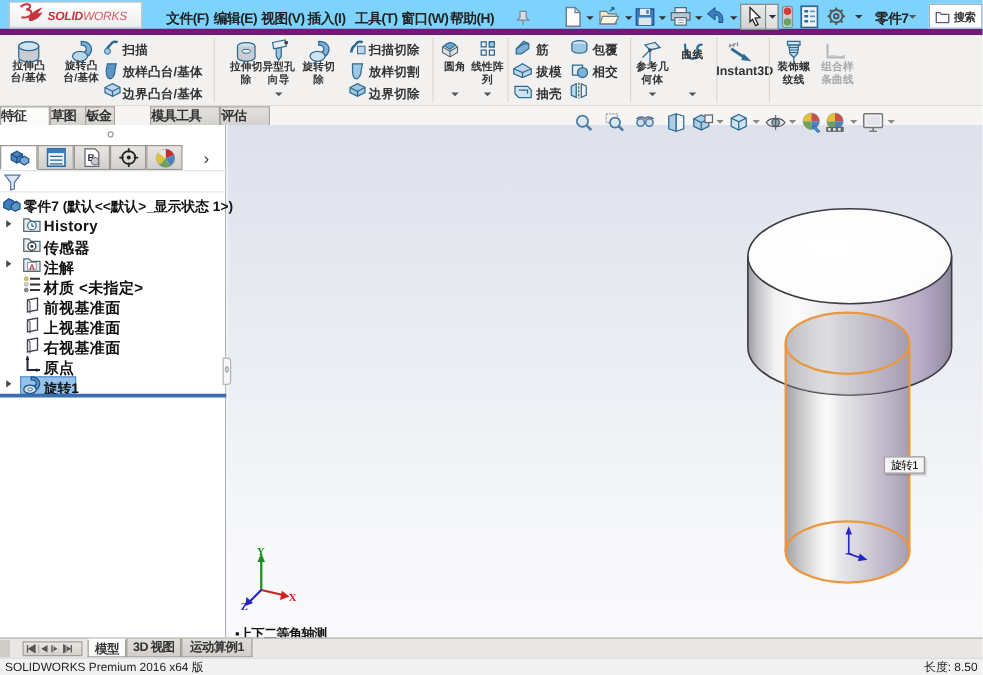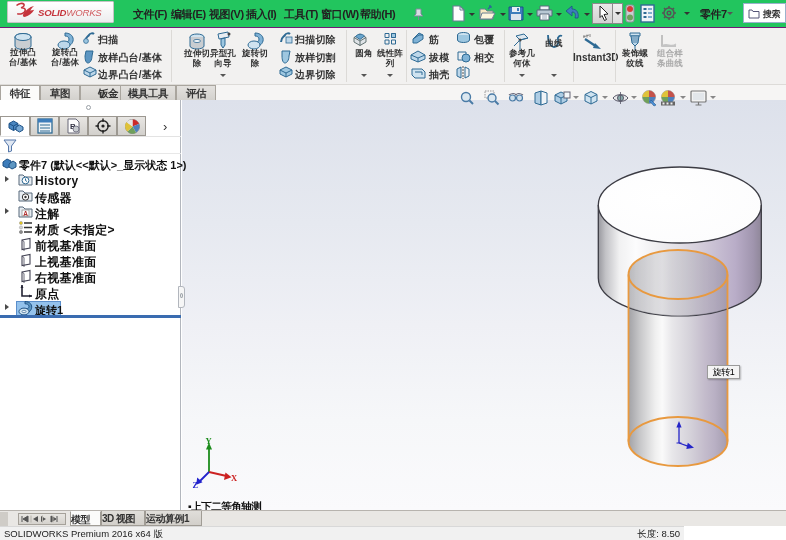--- a/index.html
+++ b/index.html
@@ -1,43 +1,43 @@
 <!DOCTYPE html>
 <html><head><meta charset="utf-8">
 <style>
 *{margin:0;padding:0;box-sizing:border-box}
 html,body{width:786px;height:540px;overflow:hidden;font-family:"Liberation Sans",sans-serif;background:#fff}
 #win{position:absolute;left:0;top:0;width:786px;height:540px;background:#fff}
 .abs{position:absolute}
 
-#titlebar{position:absolute;left:0;top:0;width:786px;height:28px;background:#22c55e;border-bottom:1px solid #701a75}
+#titlebar{position:absolute;left:0;top:0;width:786px;height:28px;background:#7dd3fc;border-bottom:5px solid #701a75}
 #logo{position:absolute;left:7px;top:1px;width:107px;height:22px;border:1px solid #c4c4c4;background:linear-gradient(#ffffff,#ededee);border-radius:1px}
 .menu{position:absolute;top:7px;font-size:11px;font-weight:bold;color:#222;letter-spacing:-0.4px;white-space:nowrap}
 
 #ribbon{position:absolute;left:0;top:28px;width:786px;height:57px;background:#f2f1f0;border-bottom:1px solid #dddbd8}
 .rlab{position:absolute;font-size:8.5px;line-height:9.5px;font-weight:bold;color:#333;text-align:center;white-space:nowrap;letter-spacing:0.2px}
 .rlabL{position:absolute;font-size:10px;font-weight:bold;color:#333;white-space:nowrap;letter-spacing:0.2px}
 .rsep{position:absolute;top:30px;width:1px;height:54px;background:#dcdad7}
 .dd{position:absolute;width:0;height:0;border-left:3px solid transparent;border-right:3px solid transparent;border-top:3.5px solid #555}
 
 #tabrow{position:absolute;left:0;top:85px;width:786px;height:15px;background:#f6f5f4}
-.rtab{position:absolute;top:0;height:15px;font-size:10.5px;letter-spacing:-0.5px;font-weight:bold;color:#333;text-align:center;line-height:15px;background:linear-gradient(#e3e1de,#d3d1cd);border:1px solid #a9a59e;border-bottom:none}
+.rtab{position:absolute;top:0;height:15px;font-size:10.5px;letter-spacing:-0.5px;font-weight:bold;color:#333;text-align:left;line-height:15px;background:linear-gradient(#e3e1de,#d3d1cd);border:1px solid #a9a59e;border-bottom:none}
 .rtab.act{background:#fbfbfa;z-index:2}
 
 #lpanel{position:absolute;left:0;top:100px;width:181px;height:410px;background:#ffffff;border-right:1px solid #b2b6bd}
 .fmtab{position:absolute;top:16px;width:29px;height:20px;background:linear-gradient(#e8e6e3,#d2d0cc);border:1px solid #9c9891}
 .treetxt{position:absolute;font-size:12px;font-weight:bold;color:#111;white-space:nowrap;letter-spacing:0.3px}
 .arr{position:absolute;width:0;height:0;border-top:3.5px solid transparent;border-bottom:3.5px solid transparent;border-left:4.5px solid #4a4a4a}
 
 #vp{position:absolute;left:182px;top:100px;width:604px;height:410px;
 background:linear-gradient(#dde1eb 0%,#e6e9f0 30%,#eff0f5 55%,#f6f7f9 78%,#fafafc 100%)}
 
 #btabs{position:absolute;left:0;top:510px;width:786px;height:16px;background:#e9e7e4;border-top:1px solid #b7b3ae}
-.btab{position:absolute;top:0;height:15px;font-size:10px;letter-spacing:-0.5px;font-weight:bold;color:#333;line-height:15px;background:linear-gradient(#e0deda,#d2cfca);border:1px solid #a09c95;border-top:none}
-#statusbar{position:absolute;left:0;top:526px;width:684px;height:14px;background:#f1f1f1;border-top:1px solid #d8d8d8;font-size:9.5px;color:#222}
+.btab{position:absolute;top:0;height:15px;font-size:10px;letter-spacing:-0.5px;font-weight:bold;color:#333;text-align:center;line-height:15px;background:linear-gradient(#e0deda,#d2cfca);border:1px solid #a09c95;border-top:none}
+#statusbar{position:absolute;left:0;top:526px;width:786px;height:14px;background:#f1f1f1;border-top:1px solid #d8d8d8;font-size:9.5px;color:#222}
 </style></head>
 <body>
 <div id="win">
 
 <div id="titlebar">
   <div id="logo"></div>
   <svg class="abs" style="left:10px;top:2px" width="102" height="21" viewBox="0 0 102 21">
     <path d="M6.5 3.5 C9 1.3 12.5 0.7 13.8 2.1 C14.8 3.3 13.6 5.1 11 5.8 C13.8 5.6 15.6 6.8 15.2 8.7 C14.7 11.1 10.8 12.7 7.2 11.8" fill="none" stroke="#c5343c" stroke-width="1.6"></path>
     <path d="M24 4 C19.5 5 15.5 8 13.3 12 C12.3 13.9 13.2 15.3 15.4 14.8 C18.8 14 22.2 11.3 24.2 7.8 C22.8 8.3 21.4 8.6 20.2 8.6 C21.3 6.8 22.6 5.3 24 4 Z" fill="#c5343c"></path>
     <text x="28" y="14" font-size="9.6" font-weight="bold" font-style="italic" fill="#c5343c" font-family="Liberation Sans" letter-spacing="-0.2">SOLID<tspan font-weight="normal" fill="#d05c60">WORKS</tspan></text>
@@ -262,21 +262,21 @@
   <svg class="abs" style="left:659px;top:6px" width="20" height="17" viewBox="0 0 20 17">
         <path d="M3 1 L3 12 L17 12" fill="none" stroke="#b5b5b5" stroke-width="1.6"></path>
         <path d="M3 12 C8 8 12 14 17 10" fill="none" stroke="#c5c5c5" stroke-width="1.2"></path>
       </svg>
   <div class="rlab" style="left:648px;top:21px;width:44px;color:#a9a9a9">组合样<br>条曲线</div>
 </div>
 
 <div id="tabrow">
   <div class="rtab act" style="left:0;width:40px">特征</div>
   <div class="rtab" style="left:40px;width:40px">草图</div>
-  <div class="rtab" style="left:80px;width:56px">钣金</div>
+  <div class="rtab" style="left:68px;width:24px">钣金</div>
   <div class="rtab" style="left:120px;width:56px">模具工具</div>
   <div class="rtab" style="left:176px;width:40px">评估</div>
 </div>
 
 <div id="vp"></div>
 <svg class="abs" style="left:182px;top:100px" width="604" height="410" viewBox="182 100 604 410">
   <defs>
     <linearGradient id="gshaft" x1="0" y1="0" x2="1" y2="0">
       <stop offset="0" stop-color="#a2a2a6"></stop>
           <stop offset="0.12" stop-color="#c8c8ca"></stop>

